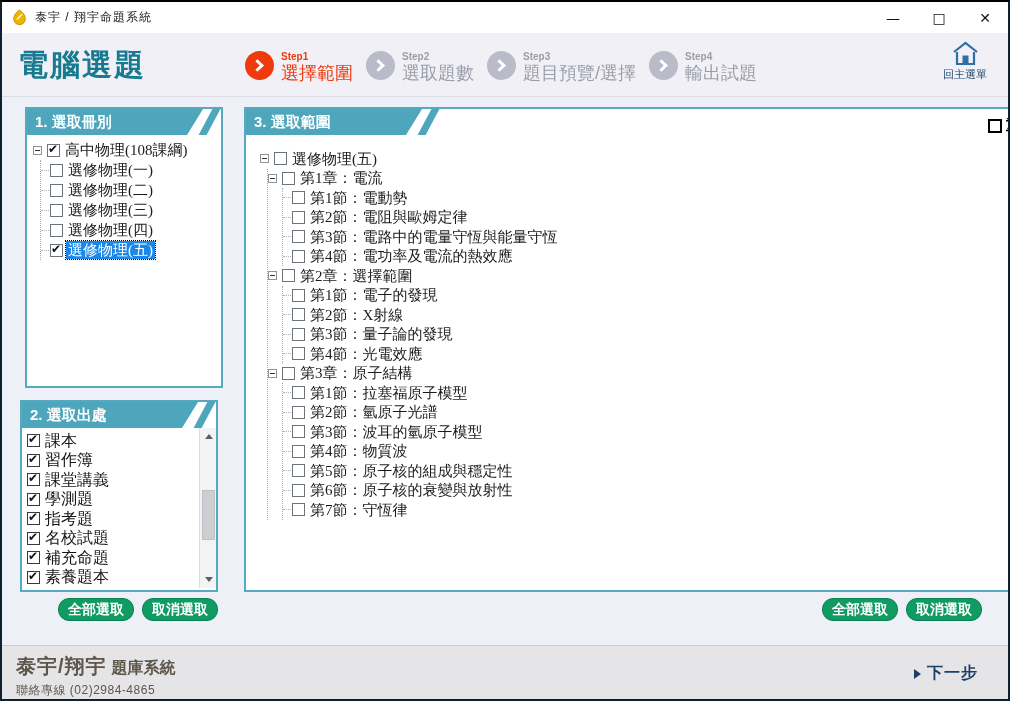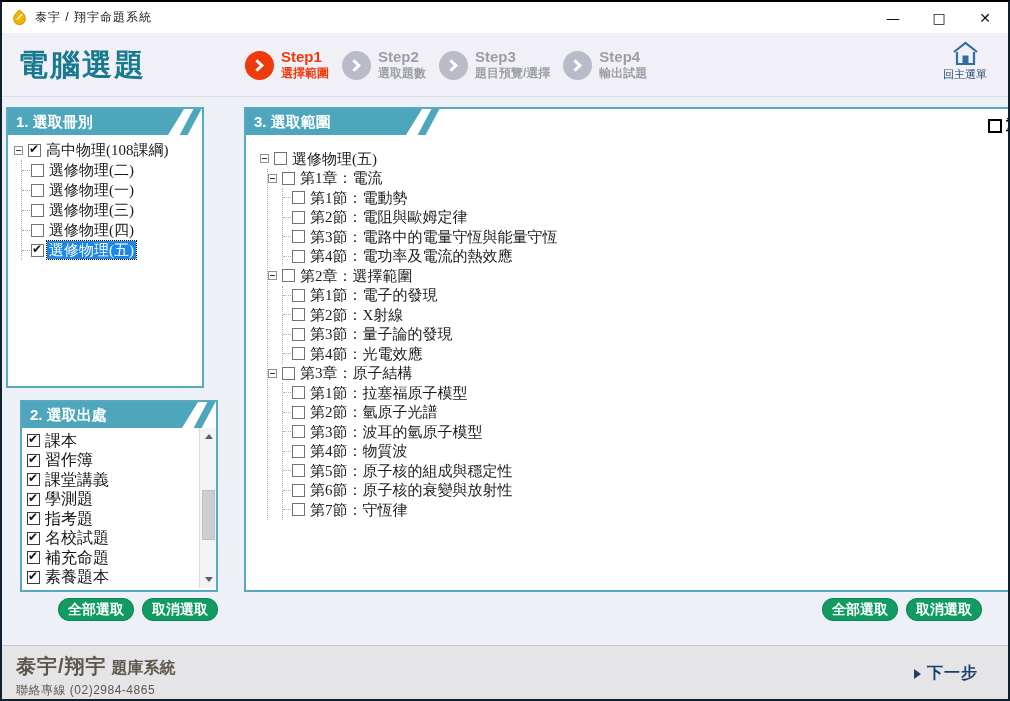--- a/index.html
+++ b/index.html
@@ -23,30 +23,30 @@
   .page-title{ position:absolute; left:16px; top:0; height:64px; line-height:64px;
     font-size:30px; font-weight:bold; color:#177a90; letter-spacing:2px; }
   .steps{ position:absolute; left:243px; top:0; height:64px; display:flex; align-items:center; gap:13px; }
   .step{ display:flex; align-items:center; gap:7px; }
   .step-circle{ width:29px; height:29px; border-radius:50%; background:#b9bcc8;
     display:flex; align-items:center; justify-content:center; }
   .step.active .step-circle{ background:#ee3a0c; }
   .chev{ width:9px; height:9px; border-top:3px solid #fff; border-right:3px solid #fff;
     transform:rotate(45deg); margin-left:-4px; }
   .step-txt{ display:flex; flex-direction:column; line-height:16px; color:#9b9eaa; }
-  .step-name{ font-size:15px; font-weight:bold; }
-  .step-label{ font-size:12px;font-weight:bold; }
+  .step-name{ font-size:10px; font-weight:bold; }
+  .step-label{ font-size:18px; }
   .step.active .step-txt{ color:#ee3a0c; }
   .home{ position:absolute; right:12px; top:8px; width:62px; text-align:center; cursor:pointer; }
   .home svg{ display:block; margin:0 auto; }
   .home-label{ font-size:11px; color:#24496f; margin-top:1px; }
   
   .main{ position:absolute; left:0; top:95px; right:0; height:550px; background:#edf1f7; }
   .panel{ position:absolute; background:#fff; border:2px solid #57a9bf; }
-  .p1{ left:4px; top:10px; width:198px; height:281px; }
+  .p1{ left:23px; top:10px; width:198px; height:281px; }
   .p2{ left:18px; top:303px; width:198px; height:192px; }
   .p3{ left:242px; top:10px; width:864px; height:485px; }
   .phead{ position:relative; height:26px; overflow:hidden; }
   .phead .bar{ position:absolute; left:0; top:0; height:26px; width:176px; background:#4da6bb;
     clip-path:polygon(0 0,100% 0,calc(100% - 16px) 100%,0 100%);
     color:#fff; font-size:15px; font-weight:bold; line-height:25px; padding-left:8px; }
   .phead::after{ content:""; position:absolute; left:178px; top:-2px; width:8px; height:32px;
     background:#4da6bb; transform:skewX(-28deg); }
   
   .tree{ padding:5px 4px 0 6px; font-family:"Liberation Serif","DejaVu Serif",serif;
@@ -183,26 +183,26 @@
       <div class="tree">
         <div class="trow">
           <span class="exp"></span>
           <span class="cb on"></span>
           <span class="tlabel">高中物理(108課綱)</span>
         </div>
         <div class="tgroup">
           <div class="trow">
             <span class="stub"></span>
               <span class="cb"></span>
-            <span class="tlabel">選修物理(二)</span>
+            <span class="tlabel">選修物理(一)</span>
           </div>
           <div class="trow">
             <span class="stub"></span>
               <span class="cb"></span>
-            <span class="tlabel">選修物理(一)</span>
+            <span class="tlabel">選修物理(二)</span>
           </div>
           <div class="trow">
             <span class="stub"></span>
               <span class="cb"></span>
             <span class="tlabel">選修物理(三)</span>
           </div>
           <div class="trow">
             <span class="stub"></span>
               <span class="cb"></span>
             <span class="tlabel">選修物理(四)</span>

